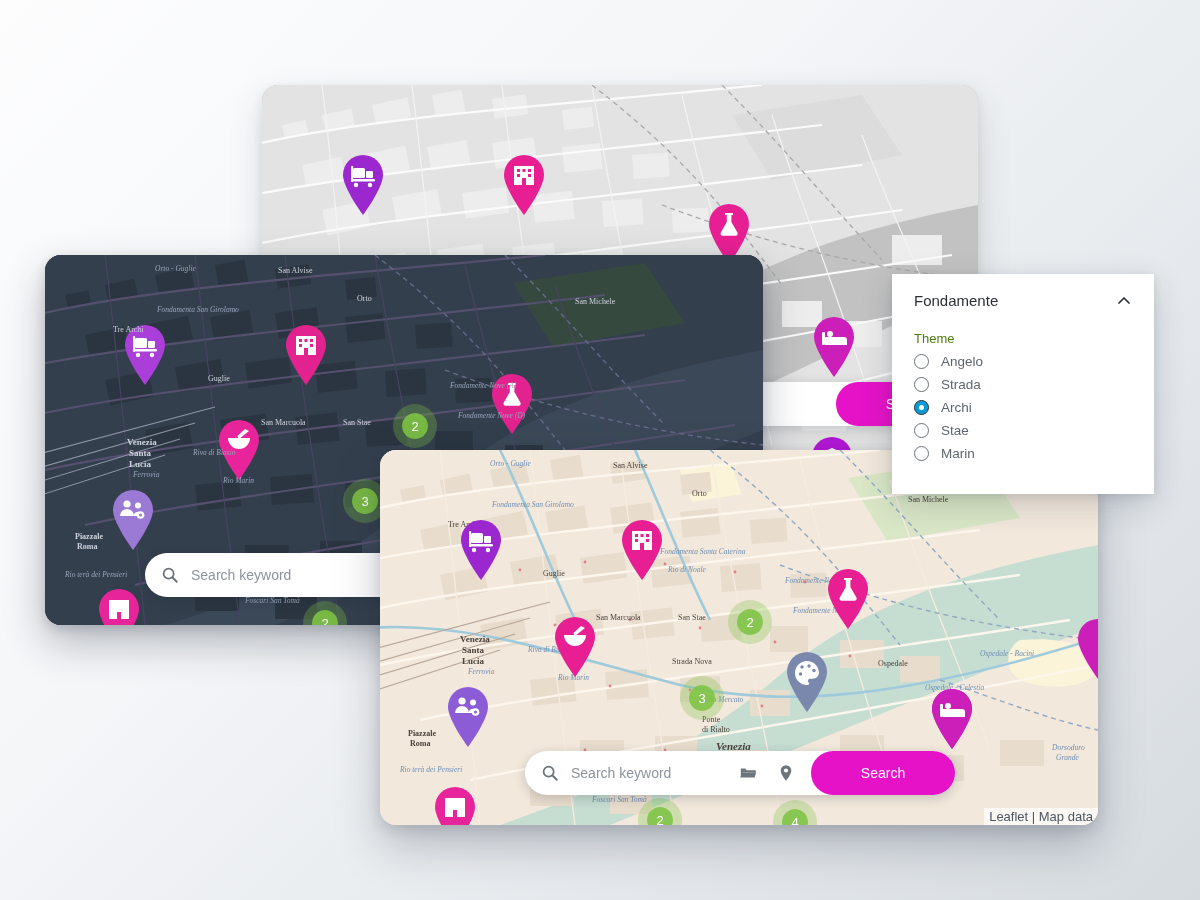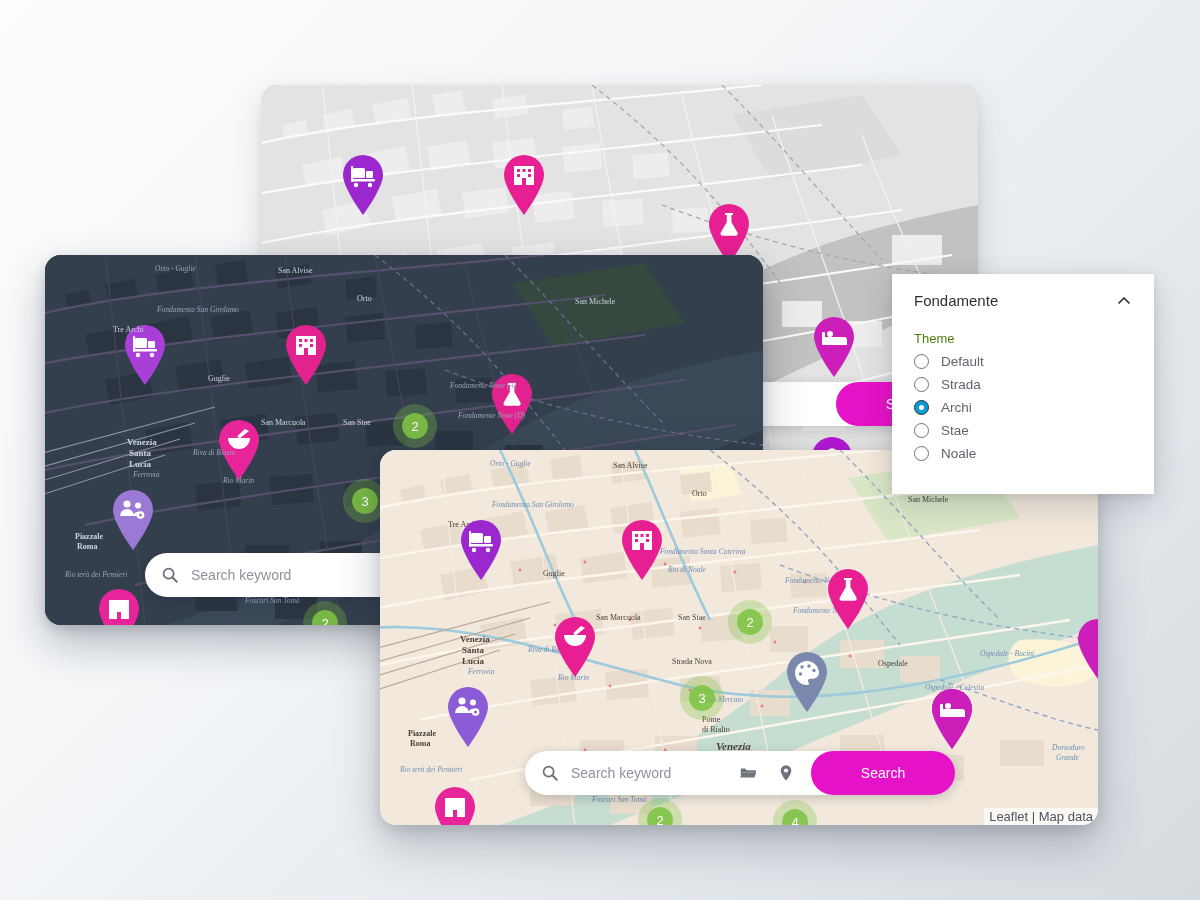--- a/index.html
+++ b/index.html
@@ -753,32 +753,32 @@
   <div class="ap-head">
     <span class="ap-title">Fondamente</span>
     <svg class="ap-chevron" viewBox="0 0 16 16">
         <polyline points="3,10 8,5 13,10" fill="none" stroke="#2c3036" stroke-width="1.7" stroke-linecap="round" stroke-linejoin="round"></polyline>
       </svg>
   </div>
   <div class="ap-section-label">Theme</div>
   <div id="theme-options">
       <div class="radio-row">
         <span class="radio"></span>
-        <span class="radio-label">Default</span>
+        <span class="radio-label">Angelo</span>
       </div>
       <div class="radio-row">
         <span class="radio"></span>
         <span class="radio-label">Strada</span>
       </div>
       <div class="radio-row">
         <span class="radio checked"></span>
         <span class="radio-label">Archi</span>
       </div>
       <div class="radio-row">
         <span class="radio"></span>
         <span class="radio-label">Stae</span>
       </div>
       <div class="radio-row">
         <span class="radio"></span>
-        <span class="radio-label">Noale</span>
+        <span class="radio-label">Marin</span>
       </div>
     </div>
 </div>
 
 </body></html>

